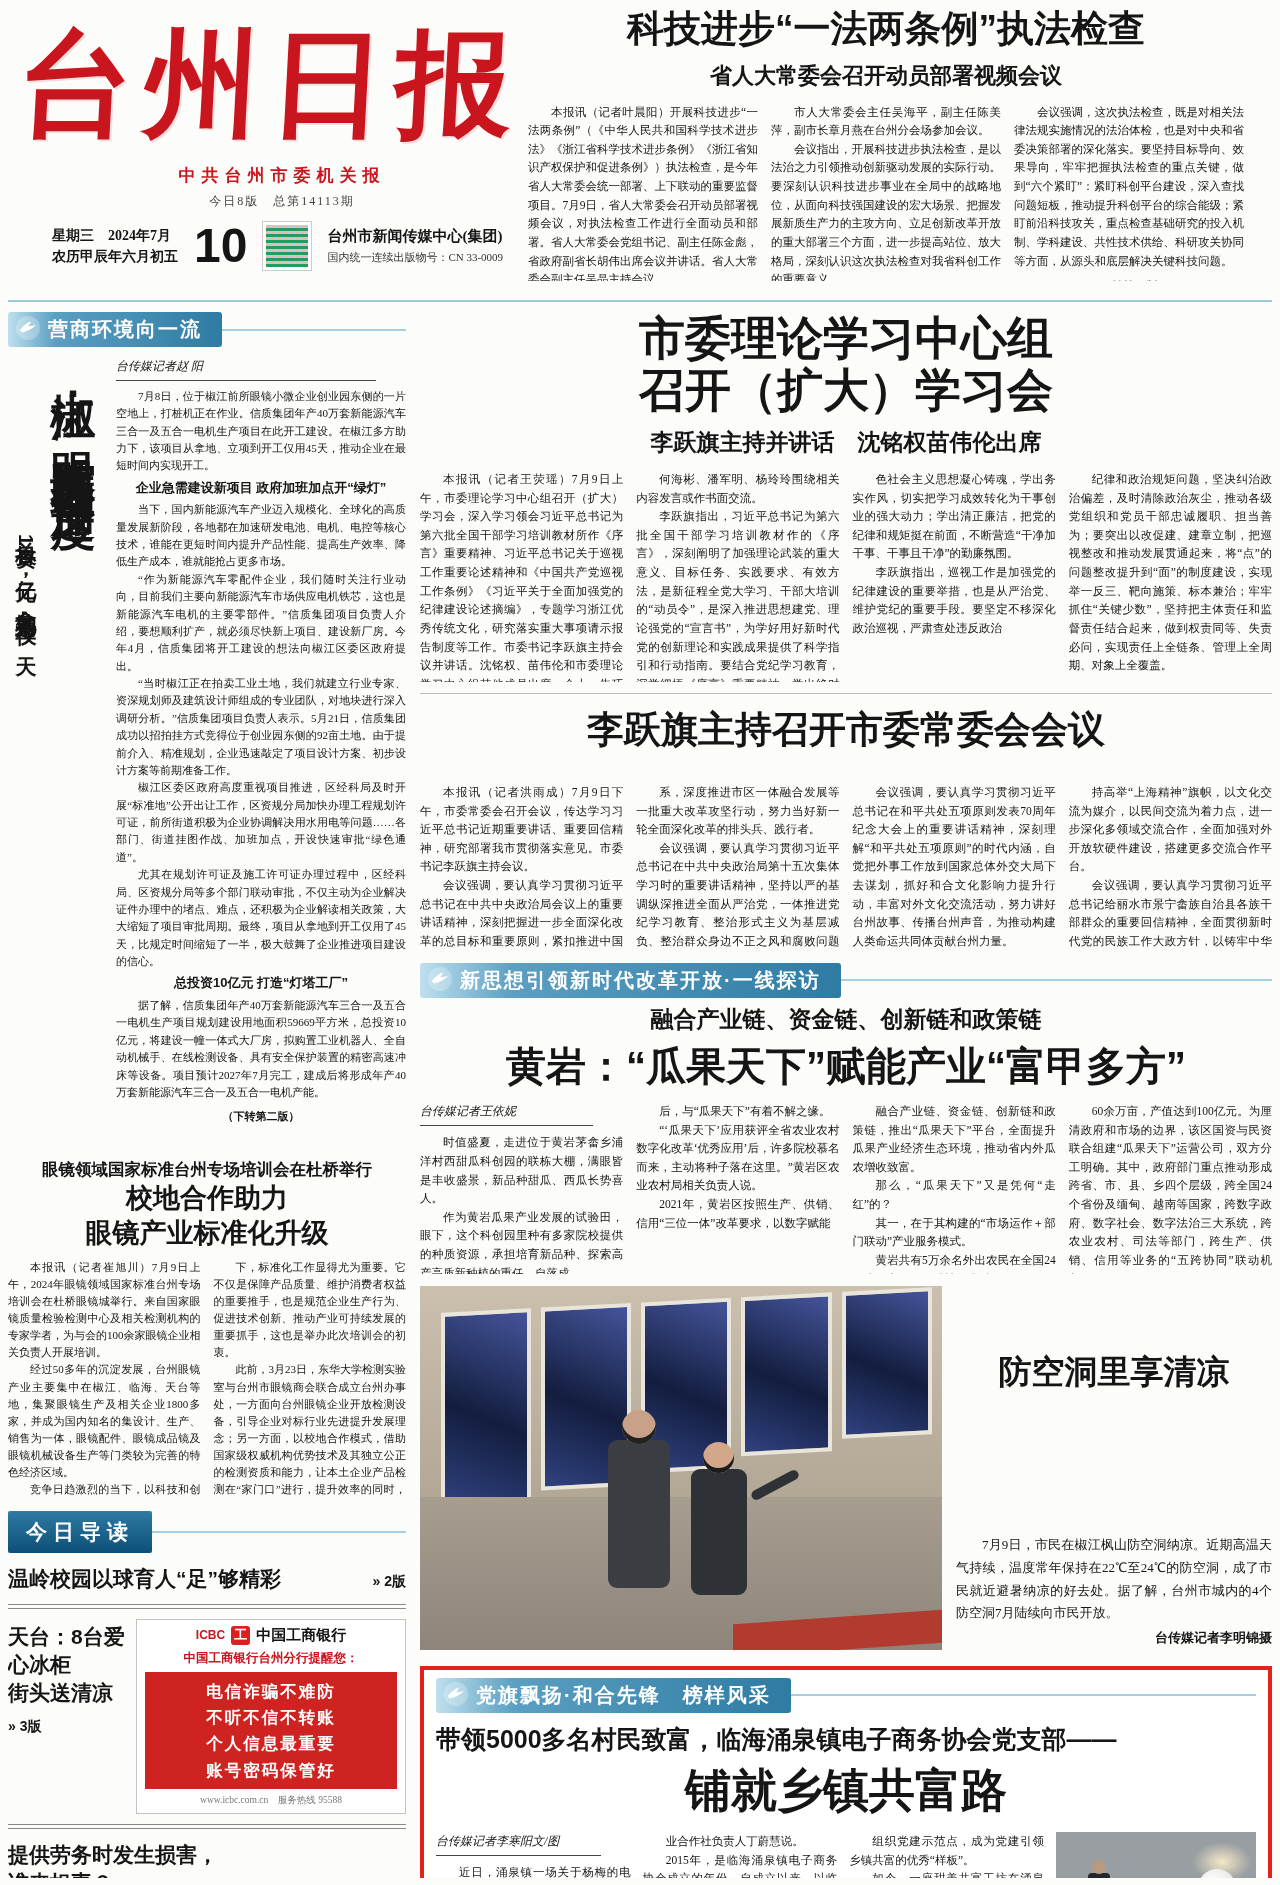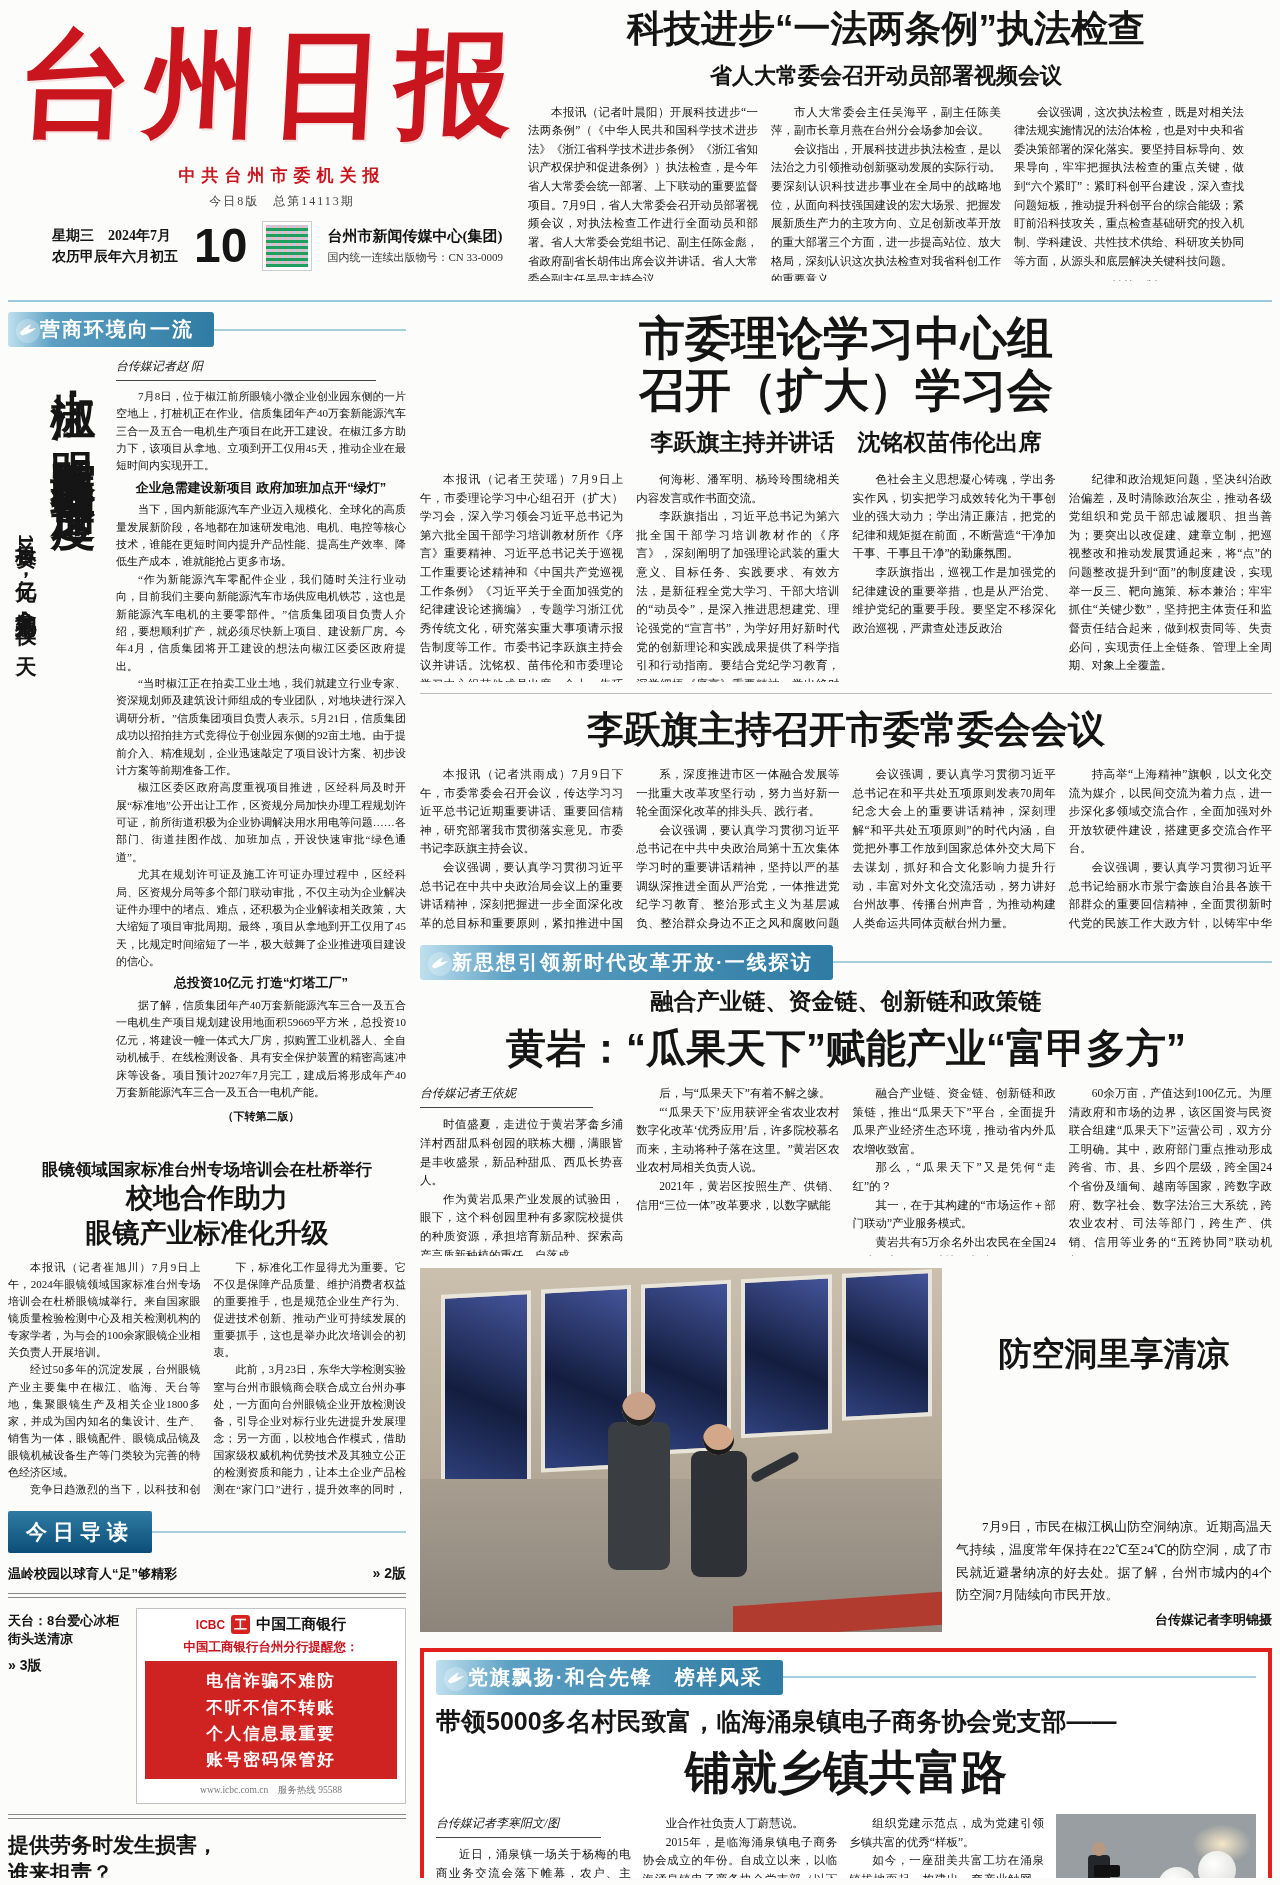--- a/index.html
+++ b/index.html
@@ -27,21 +27,21 @@
   .cols{display:flex;gap:13px;overflow:hidden;}
   .col{flex:1;font-size:11.5px;line-height:1.62;}
   .p{text-indent:2em;text-align:justify;margin:0;}
   .h{font-family:"Liberation Sans",sans-serif;font-weight:bold;text-align:center;margin:3px 0;font-size:12.5px;}
   .by{font-style:italic;font-size:12px;border-bottom:1px solid #444;padding-bottom:4px;margin:0 30px 7px 0;}
   .jump{text-align:center;font-weight:bold;margin:8px;font-family:Liberation Mono, monospace;}
   .c3{margin-top:12px;height:178px;}
   #tealline{position:absolute;top:300px;left:8px;width:1264px;height:2px;background:#9ccadd;}
   
   .banner{display:flex;align-items:center;}
-  .bbox{display:flex;align-items:flex-end;gap:0;color:#fff;font-family:"Liberation Sans",sans-serif;
+  .bbox{display:flex;align-items:flex-start;gap:8px;color:#fff;font-family:"Liberation Sans",sans-serif;
         font-weight:bold;font-size:20px;letter-spacing:2px;
         background:linear-gradient(90deg,#bfe0ee,#5b9fc2 22%,#2e7ba3);padding:4px 20px 4px 8px;border-radius:3px;}
   .bicon{display:inline-flex;width:24px;height:24px;align-items:center;justify-content:center;
          background:rgba(255,255,255,.25);border-radius:50%;}
   .bline{flex:1;height:2px;background:#a5cede;}
   
   #left-rail{position:absolute;left:8px;top:312px;width:398px;height:1566px;overflow:hidden;}
   .jiao{display:flex;margin:10px 0 4px 0;height:792px;overflow:hidden;}
   .vnote{width:32px;writing-mode:vertical-rl;font-family:"Liberation Sans",sans-serif;font-weight:900;
          font-size:21px;letter-spacing:3px;margin-top:168px;}
@@ -52,21 +52,21 @@
   .gkicker{font-family:"Liberation Sans",sans-serif;font-weight:bold;font-size:16.5px;text-align:center;margin-top:10px;}
   .ghead{font-family:"Liberation Sans",sans-serif;font-weight:900;font-size:27px;text-align:center;line-height:1.3;}
   .gcols{margin-top:8px;height:238px;}
   .gcols .col{font-size:11px;line-height:1.55;}
   
   .ddheader{display:flex;align-items:center;margin-top:14px;}
   .ddbox{background:linear-gradient(180deg,#2e7ba3,#0c4f78);color:#fff;font-family:"Liberation Sans",sans-serif;
          font-weight:900;font-size:21px;letter-spacing:6px;padding:7px 18px;border-radius:2px;}
   .gitem{margin-top:12px;}
   .i1{display:flex;align-items:baseline;justify-content:space-between;}
-  .gt1{font-family:"Liberation Sans",sans-serif;font-weight:900;font-size:13px;line-height:1.35;}
+  .gt1{font-family:"Liberation Sans",sans-serif;font-weight:900;font-size:21px;line-height:1.35;}
   .gpg{font-family:"Liberation Sans",sans-serif;font-weight:bold;font-size:14px;white-space:nowrap;}
   .ddiv{border-top:1px solid #8a8a8a;border-bottom:1px solid #8a8a8a;height:3px;margin:10px 0;}
   .grow{display:flex;gap:10px;align-items:stretch;}
   .grow .gitem{width:118px;margin-top:4px;}
   .grow .gpg{margin-top:10px;display:block;}
   .i3 .gt1{font-size:21px;}
   
   .ad{flex:1;border:1px solid #c2c2c2;padding:6px 8px;background:#fff;}
   .ad-logo{display:flex;align-items:center;justify-content:center;gap:6px;}
   .icbc-en{color:#c9151e;font-weight:bold;font-size:12px;font-family:"Liberation Sans",sans-serif;}
@@ -77,21 +77,21 @@
   .ad-panel{background:#ce2320;color:#fff;text-align:center;padding:6px 0;}
   .ad-panel div{font-family:"Liberation Sans",sans-serif;font-size:16.5px;font-weight:bold;letter-spacing:2px;line-height:1.6;}
   .ad-foot{font-size:9.5px;color:#777;text-align:center;margin-top:5px;}
   
   #main-area{position:absolute;left:420px;top:312px;width:852px;height:1566px;overflow:hidden;}
   .m-h1{font-family:"Liberation Sans",sans-serif;font-size:46px;font-weight:900;text-align:center;line-height:1.14;margin:0;}
   .m-sub{font-family:"Liberation Sans",sans-serif;font-size:23px;font-weight:bold;text-align:center;margin:10px 0 0 0;}
   .c4a{margin-top:12px;height:212px;}
   .hrline{height:1px;background:#bbb;margin:11px 0;}
   .cw-h{font-family:"Liberation Sans",sans-serif;font-size:37px;font-weight:900;text-align:center;margin:0;}
-  .c4b{margin-top:10px;height:168px;}
+  .c4b{margin-top:28px;height:168px;}
   .banner2{margin:12px 0 6px 0;}
   .kicker2{font-family:"Liberation Sans",sans-serif;font-size:23px;font-weight:900;text-align:center;margin:6px 0 0 0;}
   .hy-h{font-family:"Liberation Sans",sans-serif;font-size:40px;font-weight:900;text-align:center;margin:4px 0 8px 0;}
   .c4c{height:172px;}
   
   .prow{display:flex;gap:14px;margin-top:12px;height:364px;}
   .photo-main{width:522px;position:relative;overflow:hidden;background:#9d968c;}
   .pm-wall{position:absolute;left:0;top:0;right:0;height:62%;background:linear-gradient(180deg,#cbc0ae,#b1a593);}
   .pm-posters{position:absolute;left:4%;top:14px;right:2%;height:56%;display:flex;gap:10px;align-items:flex-start;transform:skewY(-3deg);}
   .poster{flex:1;border:4px solid #e9e5da;background:linear-gradient(205deg,#44549a,#131d3e 55%,#30427f);}

